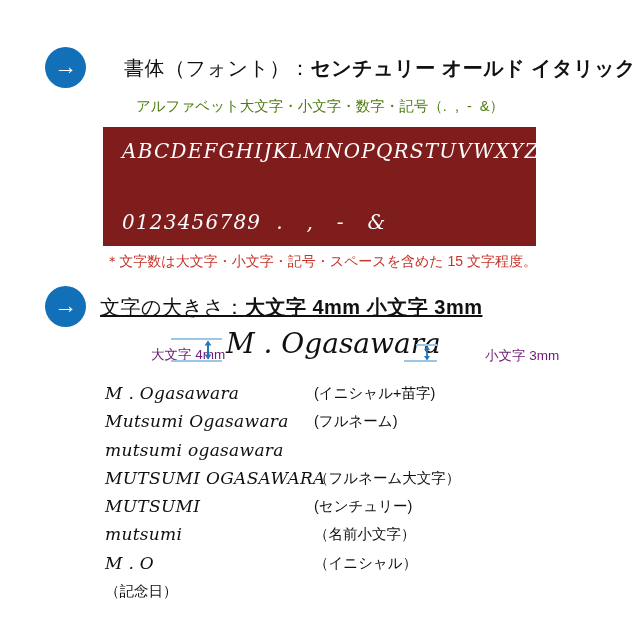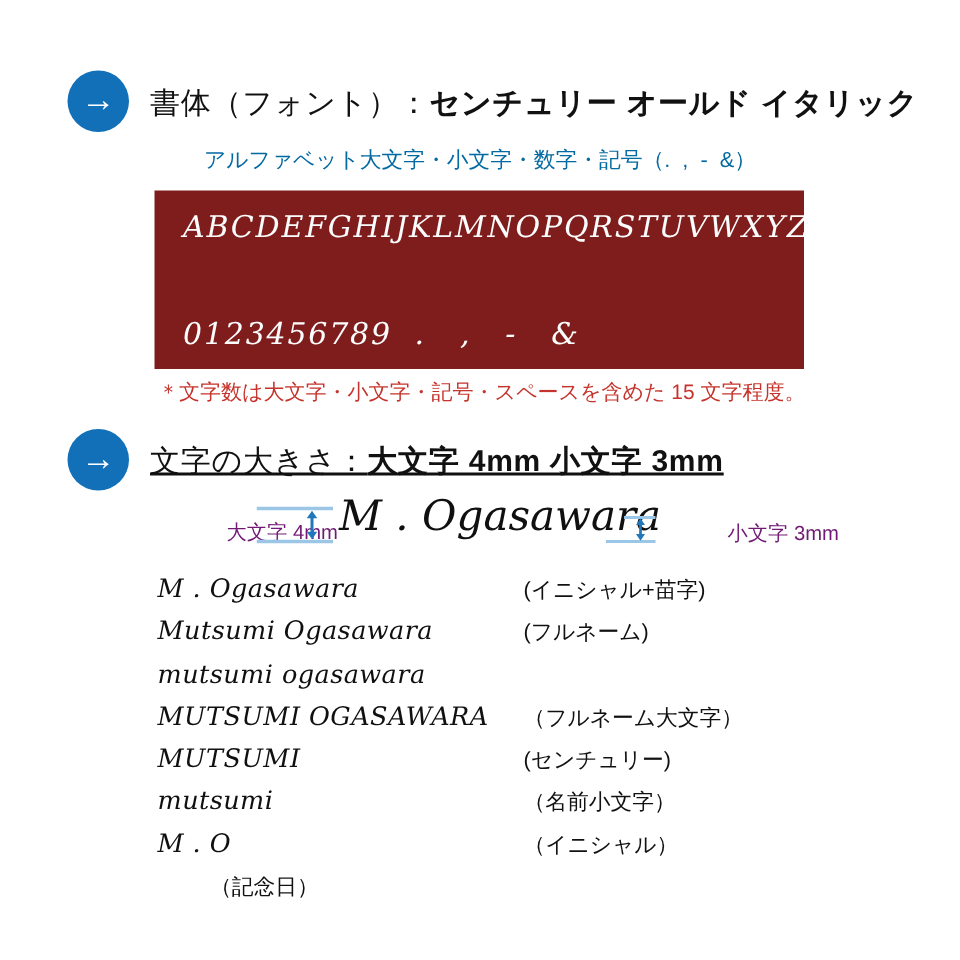--- a/index.html
+++ b/index.html
@@ -8,26 +8,26 @@
 
   
   .circle{position:absolute;width:41px;height:41px;border-radius:50%;
           display:flex;align-items:center;justify-content:center;}
   .circle .ar{color:#fff;font-size:23px;font-weight:bold;line-height:1;transform:translateY(-1px);}
   #circle1{left:45px;top:47px;}
   #circle2{left:45px;top:286px;}
 
   
   .heading{position:absolute;left:100px;font-size:20px;letter-spacing:.5px;color:#111;white-space:pre;}
-  #heading1{top:55px;}
+  #heading1{top:55px;margin-left:24px;}
   #heading2{top:294px;text-decoration:underline;}
   .heading .bold{font-weight:700;}
 
   .subtitle{position:absolute;left:88px;top:97px;width:464px;text-align:center;
-            font-size:14.5px;color:#0369a1;white-space:pre;}
+            font-size:14.5px;color:#4d7c0f;white-space:pre;}
 
   
   .samplebox{position:absolute;left:103px;top:127px;width:433px;height:119px;}
   .samplebox .line{position:absolute;left:19px;color:#fbfdfd;
     font-family:"DejaVu Serif",serif;font-style:italic;font-size:20px;
     letter-spacing:1.2px;white-space:pre;}
   .samplebox .l1{top:12px;}
   .samplebox .l2{top:48px;}
   .samplebox .l3{top:83px;}
 
@@ -42,21 +42,21 @@
             font-style:italic;font-size:28px;color:#101010;white-space:pre;}
   .dim{position:absolute;}
   #dim4{left:171px;top:337px;}
   #dim3{left:404px;top:343px;}
 
   
   .examples{position:absolute;left:105px;top:383px;width:470px;}
   .ex-row{display:grid;grid-template-columns:209px auto;height:28.3px;align-items:start;}
   .ex-sample{font-family:"DejaVu Serif",serif;font-style:italic;font-size:17px;
              color:#101010;white-space:pre;letter-spacing:.3px;}
-  .ex-desc{font-size:14.5px;color:#111;white-space:pre;padding-top:1px;margin-left:35px;}
+  .ex-desc{font-size:14.5px;color:#111;white-space:pre;padding-top:1px;}
 </style>
 </head>
 <body>
 
 <div class="page">
 
   <div class="circle" id="circle1" style="background: rgb(17, 112, 184);">
     <span class="ar">→</span>
   </div>
   <div class="heading" id="heading1"><span>書体（フォント）：</span><span class="bold">センチュリー オールド イタリック</span></div>

